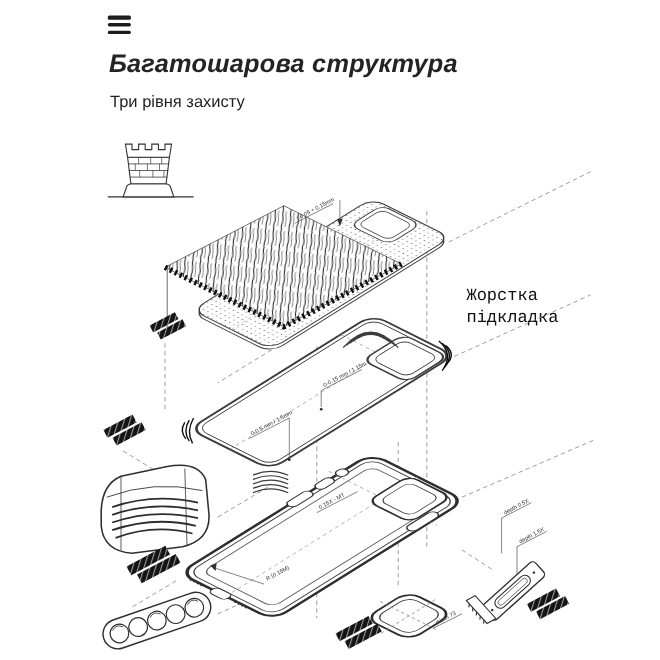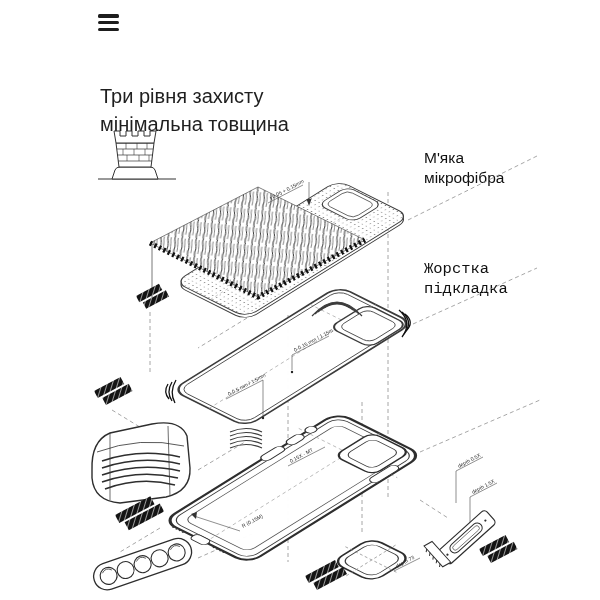--- a/index.html
+++ b/index.html
@@ -2,46 +2,42 @@
 <html><head>
 <meta charset="utf-8">
 <style>
   html,body{margin:0;padding:0;background:#fff;}
   .canvas{position:relative;width:600px;height:600px;background:#ffffff;overflow:hidden;
           font-family:"Liberation Sans",sans-serif;}
   .menu{position:absolute;left:98px;top:14px;width:22px;height:18px;cursor:pointer;}
   .menu span{display:block;width:21px;height:3.6px;background:#1d1d1d;border-radius:1.5px;margin-bottom:3.2px;}
   .title{position:absolute;left:99px;top:44px;font-size:23px;font-weight:800;font-style:italic;
          letter-spacing:.2px;color:#242424;white-space:nowrap;}
-  .subtitle{position:absolute;left:100px;top:82px;font-size:20px;color:#1f1f1f;line-height:1.4;}
+  .subtitle{position:absolute;left:100px;top:82px;font-size:15px;color:#1f1f1f;line-height:1.4;}
   .layer-label{position:absolute;left:424px;font-size:15.5px;color:#101010;line-height:1.28;}
   .ll1{top:148px;} .ll2{top:260px;font-family:Liberation Mono, monospace;} .ll3{top:378px;}
   svg{position:absolute;left:0;top:0;}
   text.ann{font-size:5.2px;fill:#2f2f2f;font-family:"Liberation Sans",sans-serif;}
 </style>
 </head>
 <body>
 
 <div class="canvas">
 
   <div class="menu">
     <span></span>
     <span></span>
     <span></span>
   </div>
 
+  <div class="title">Багатошарова структура</div>
   <div class="subtitle">
     <div>Три рівня захисту</div>
-    <div>мінімальна товщина</div>
   </div>
 
-  <div class="layer-label ll1">
-    <div>М'яка</div>
-    <div>мікрофібра</div>
-  </div>
   <div class="layer-label ll2">
     <div>Жорстка</div>
     <div>підкладка</div>
   </div>
 
   <svg width="600" height="600" viewBox="0 0 600 600">
     <defs>
       <pattern id="dots" width="4.5" height="4.5" patternUnits="userSpaceOnUse">
         <circle cx="1.2" cy="1.2" r="0.55" fill="#4a4a4a"></circle>
       </pattern>

